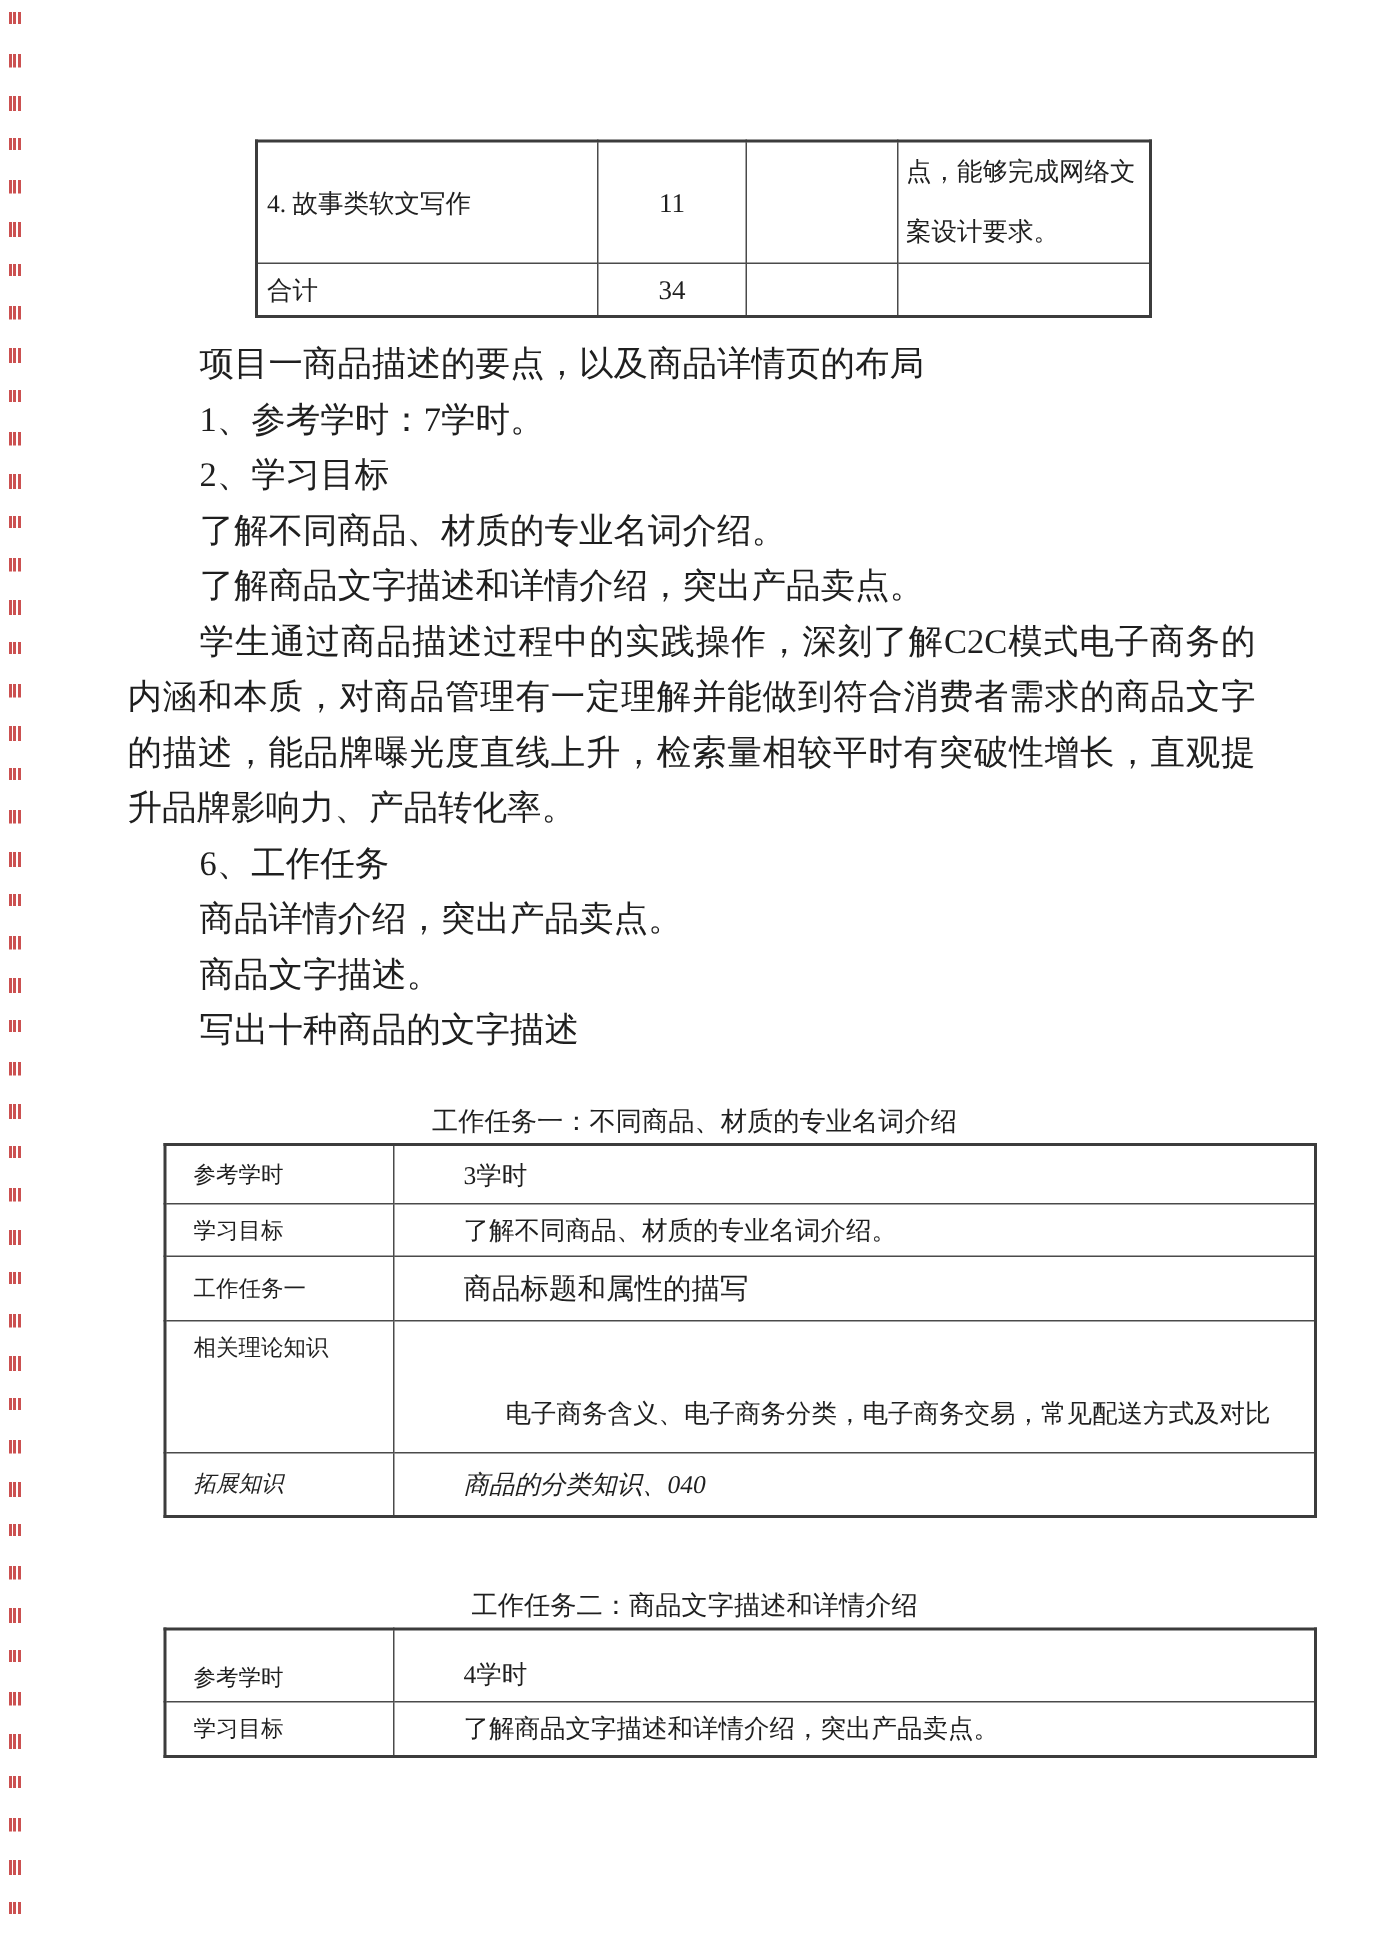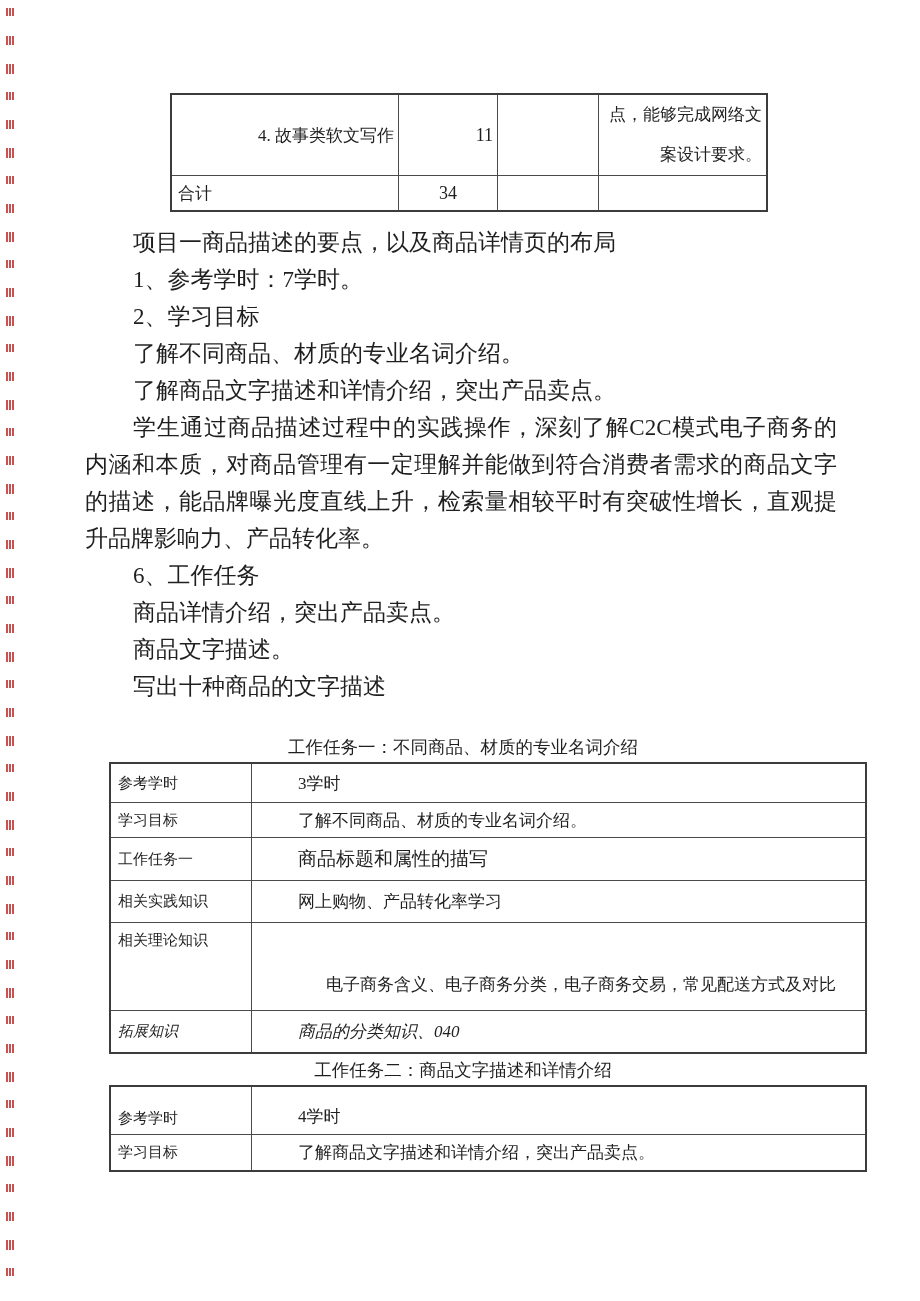--- a/index.html
+++ b/index.html
@@ -36,21 +36,21 @@
   .top-table td {
     border: 1px solid #4a4a4a;
     font-size: 17px;
     padding: 0 4px;
     overflow: hidden;
   }
   .top-table .c0 { width: 216px; padding-left: 6px; }
   .top-table .c1 { width: 90px;  text-align: center; font-size: 18px; }
   .top-table .c2 { width: 92px; }
   .top-table .c3 { width: 158px; line-height: 40px; padding-left: 5px; }
-  .top-table .r0 td { height: 78px; text-align: right; }
+  .top-table .r0 td { height: 78px; }
   .top-table .r1 td { height: 34px; }
 
   
   .body-text {
     position: absolute;
     left: 85px; top: 224px;
     width: 752px;
   }
   .body-text p {
     margin: 0;
@@ -79,21 +79,21 @@
     table-layout: fixed;
     border: 2px solid #3c3c3c;
   }
   .task-table td {
     border: 1px solid #4a4a4a;
     overflow: hidden;
   }
   .task-table .lbl {
     width: 132px;
     font-size: 15px;
-    padding-left: 7px;
+    padding-left: 18px;
   }
   .task-table .val {
     width: 566px;
     font-size: 17px;
     padding-left: 46px;
   }
   .task-table-1 { top: 762px; }
   .task-table-1 .tr0 td { height: 36px; }
   .task-table-1 .tr1 td { height: 32px; }
   .task-table-1 .tr2 td { height: 40px; }
@@ -200,24 +200,20 @@
         <td class="val">3学时</td>
       </tr>
       <tr class="tr1">
         <td class="lbl">学习目标</td>
         <td class="val">了解不同商品、材质的专业名词介绍。</td>
       </tr>
       <tr class="tr2">
         <td class="lbl">工作任务一</td>
         <td class="val">商品标题和属性的描写</td>
       </tr>
-      <tr class="tr3">
-        <td class="lbl">相关实践知识</td>
-        <td class="val">网上购物、产品转化率学习</td>
-      </tr>
       <tr class="tr4">
         <td class="lbl">相关理论知识</td>
         <td class="val">电子商务含义、电子商务分类，电子商务交易，常见配送方式及对比</td>
       </tr>
       <tr class="tr5">
         <td class="lbl">拓展知识</td>
         <td class="val">商品的分类知识、040</td>
       </tr>
     </tbody>
   </table>

